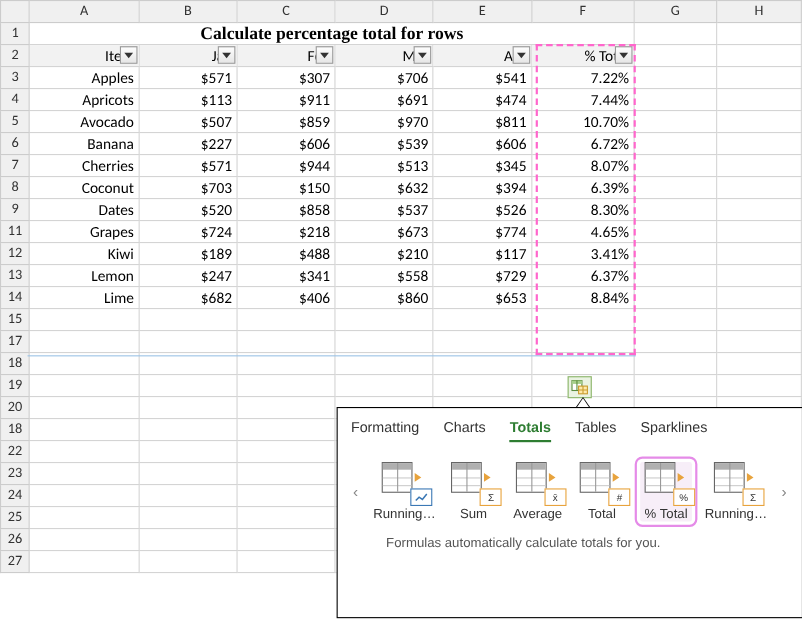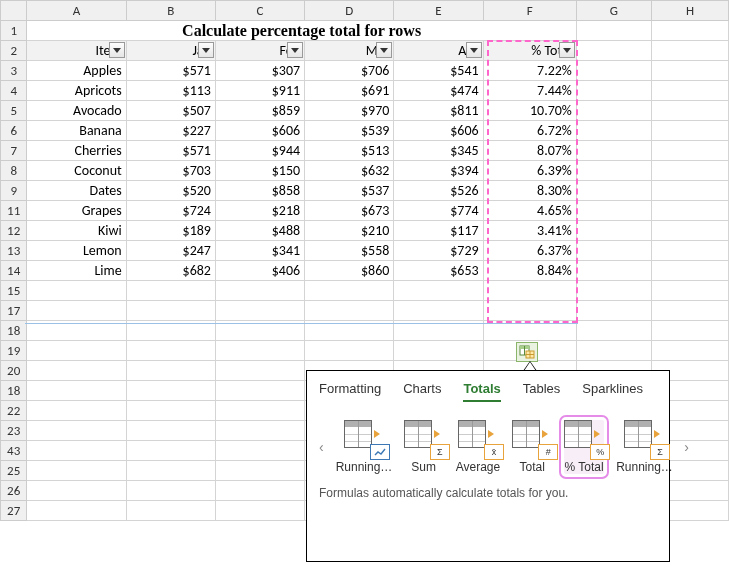--- a/index.html
+++ b/index.html
@@ -120,21 +120,21 @@
     content:"";
     position:absolute; left:-6px; top:1px;
     border-left:6px solid transparent;
     border-right:6px solid transparent;
     border-bottom:9px solid #fff;
   }
 
   .popup {
     position: absolute;
     left: 306px; top: 370px;
-    width: 364px; height: 192px;
+    width: 424px; height: 192px;
     background: #fff;
     border: 1px solid #000;
     padding: 10px 12px 8px 12px;
     font-family: 'Segoe UI', Arial, sans-serif;
   }
   .popup .tabs {
     display: flex;
     gap: 22px;
     font-size: 13px;
     color: #333;
@@ -175,20 +175,21 @@
   }
   .popup .gitem.selected {
     outline: 2px solid #e58be8;
     outline-offset: 3px;
     background: #f7eef8;
     border-radius: 2px;
   }
   .popup .footer {
     font-size: 12px;
     color: #555;
+    margin-left: 32px;
   }
   .minitbl {
     position: absolute; left: 0; top: 0;
     width: 28px; height: 28px;
     border: 1px solid #666;
     background:
       linear-gradient(#fff,#fff);
   }
   .minitbl::before {
     content:"";
@@ -471,21 +472,21 @@
         <td></td>
         <td></td>
         <td></td>
         <td></td>
         <td></td>
         <td></td>
         <td></td>
         <td></td>
       </tr>
       <tr>
-        <td class="rowhead">43</td>
+        <td class="rowhead">24</td>
         <td></td>
         <td></td>
         <td></td>
         <td></td>
         <td></td>
         <td></td>
         <td></td>
         <td></td>
       </tr>
       <tr>

